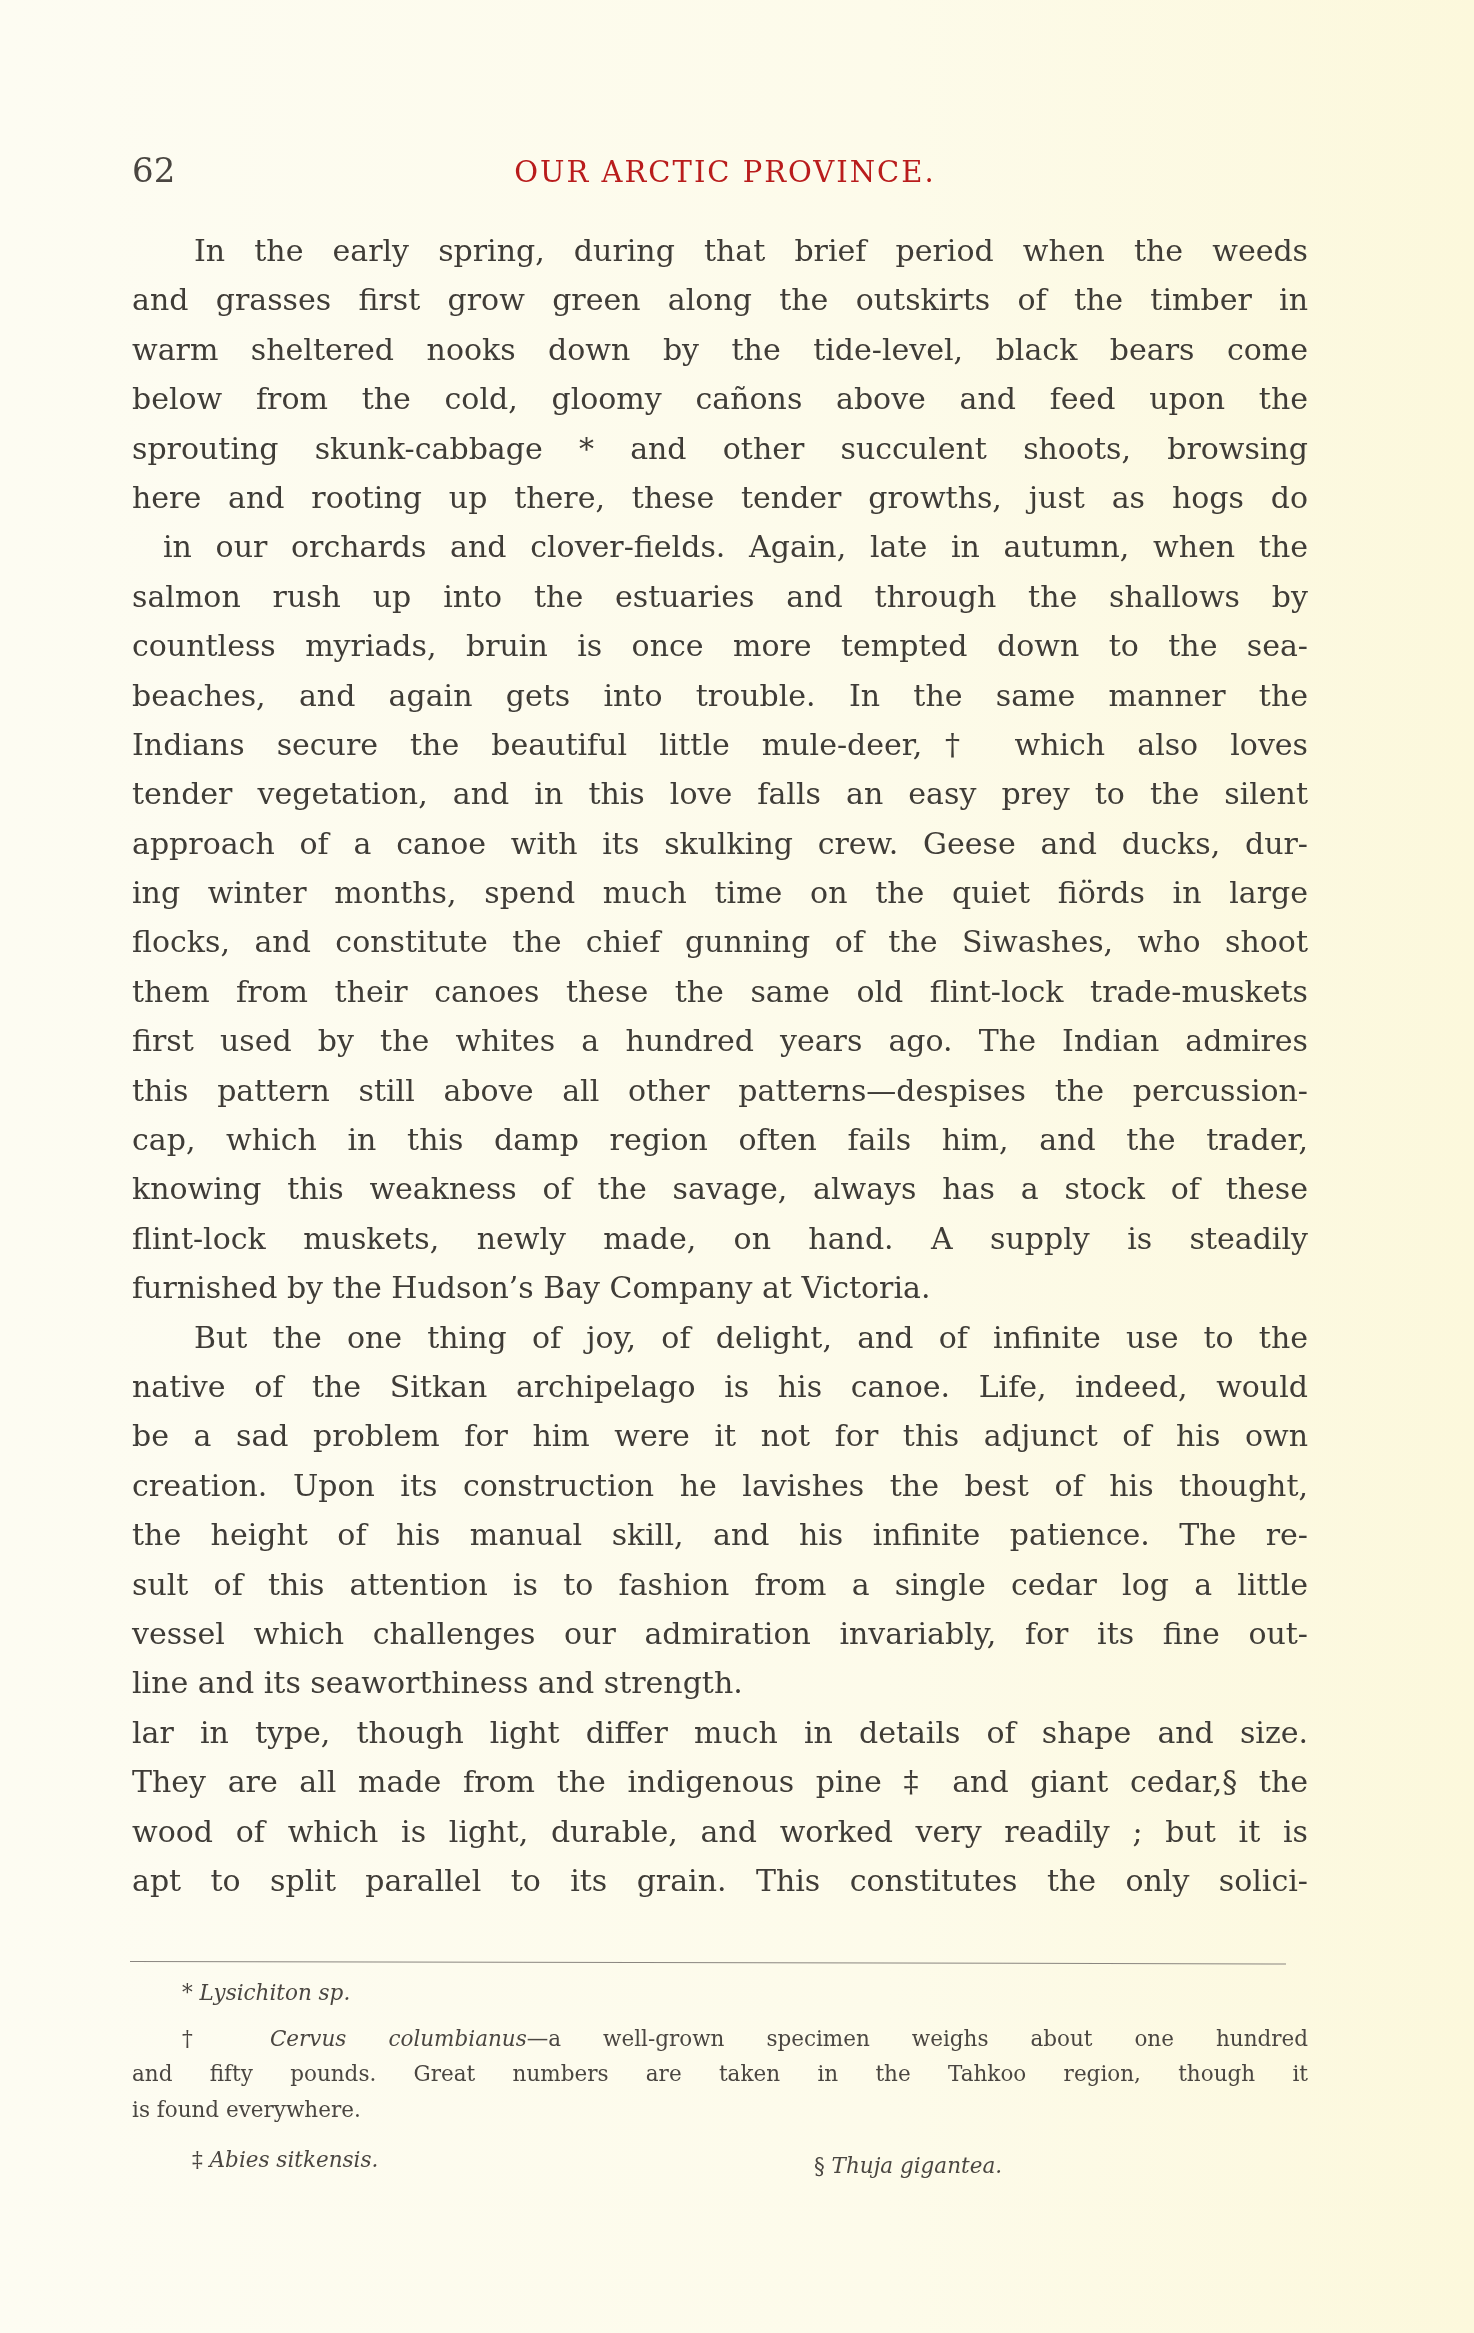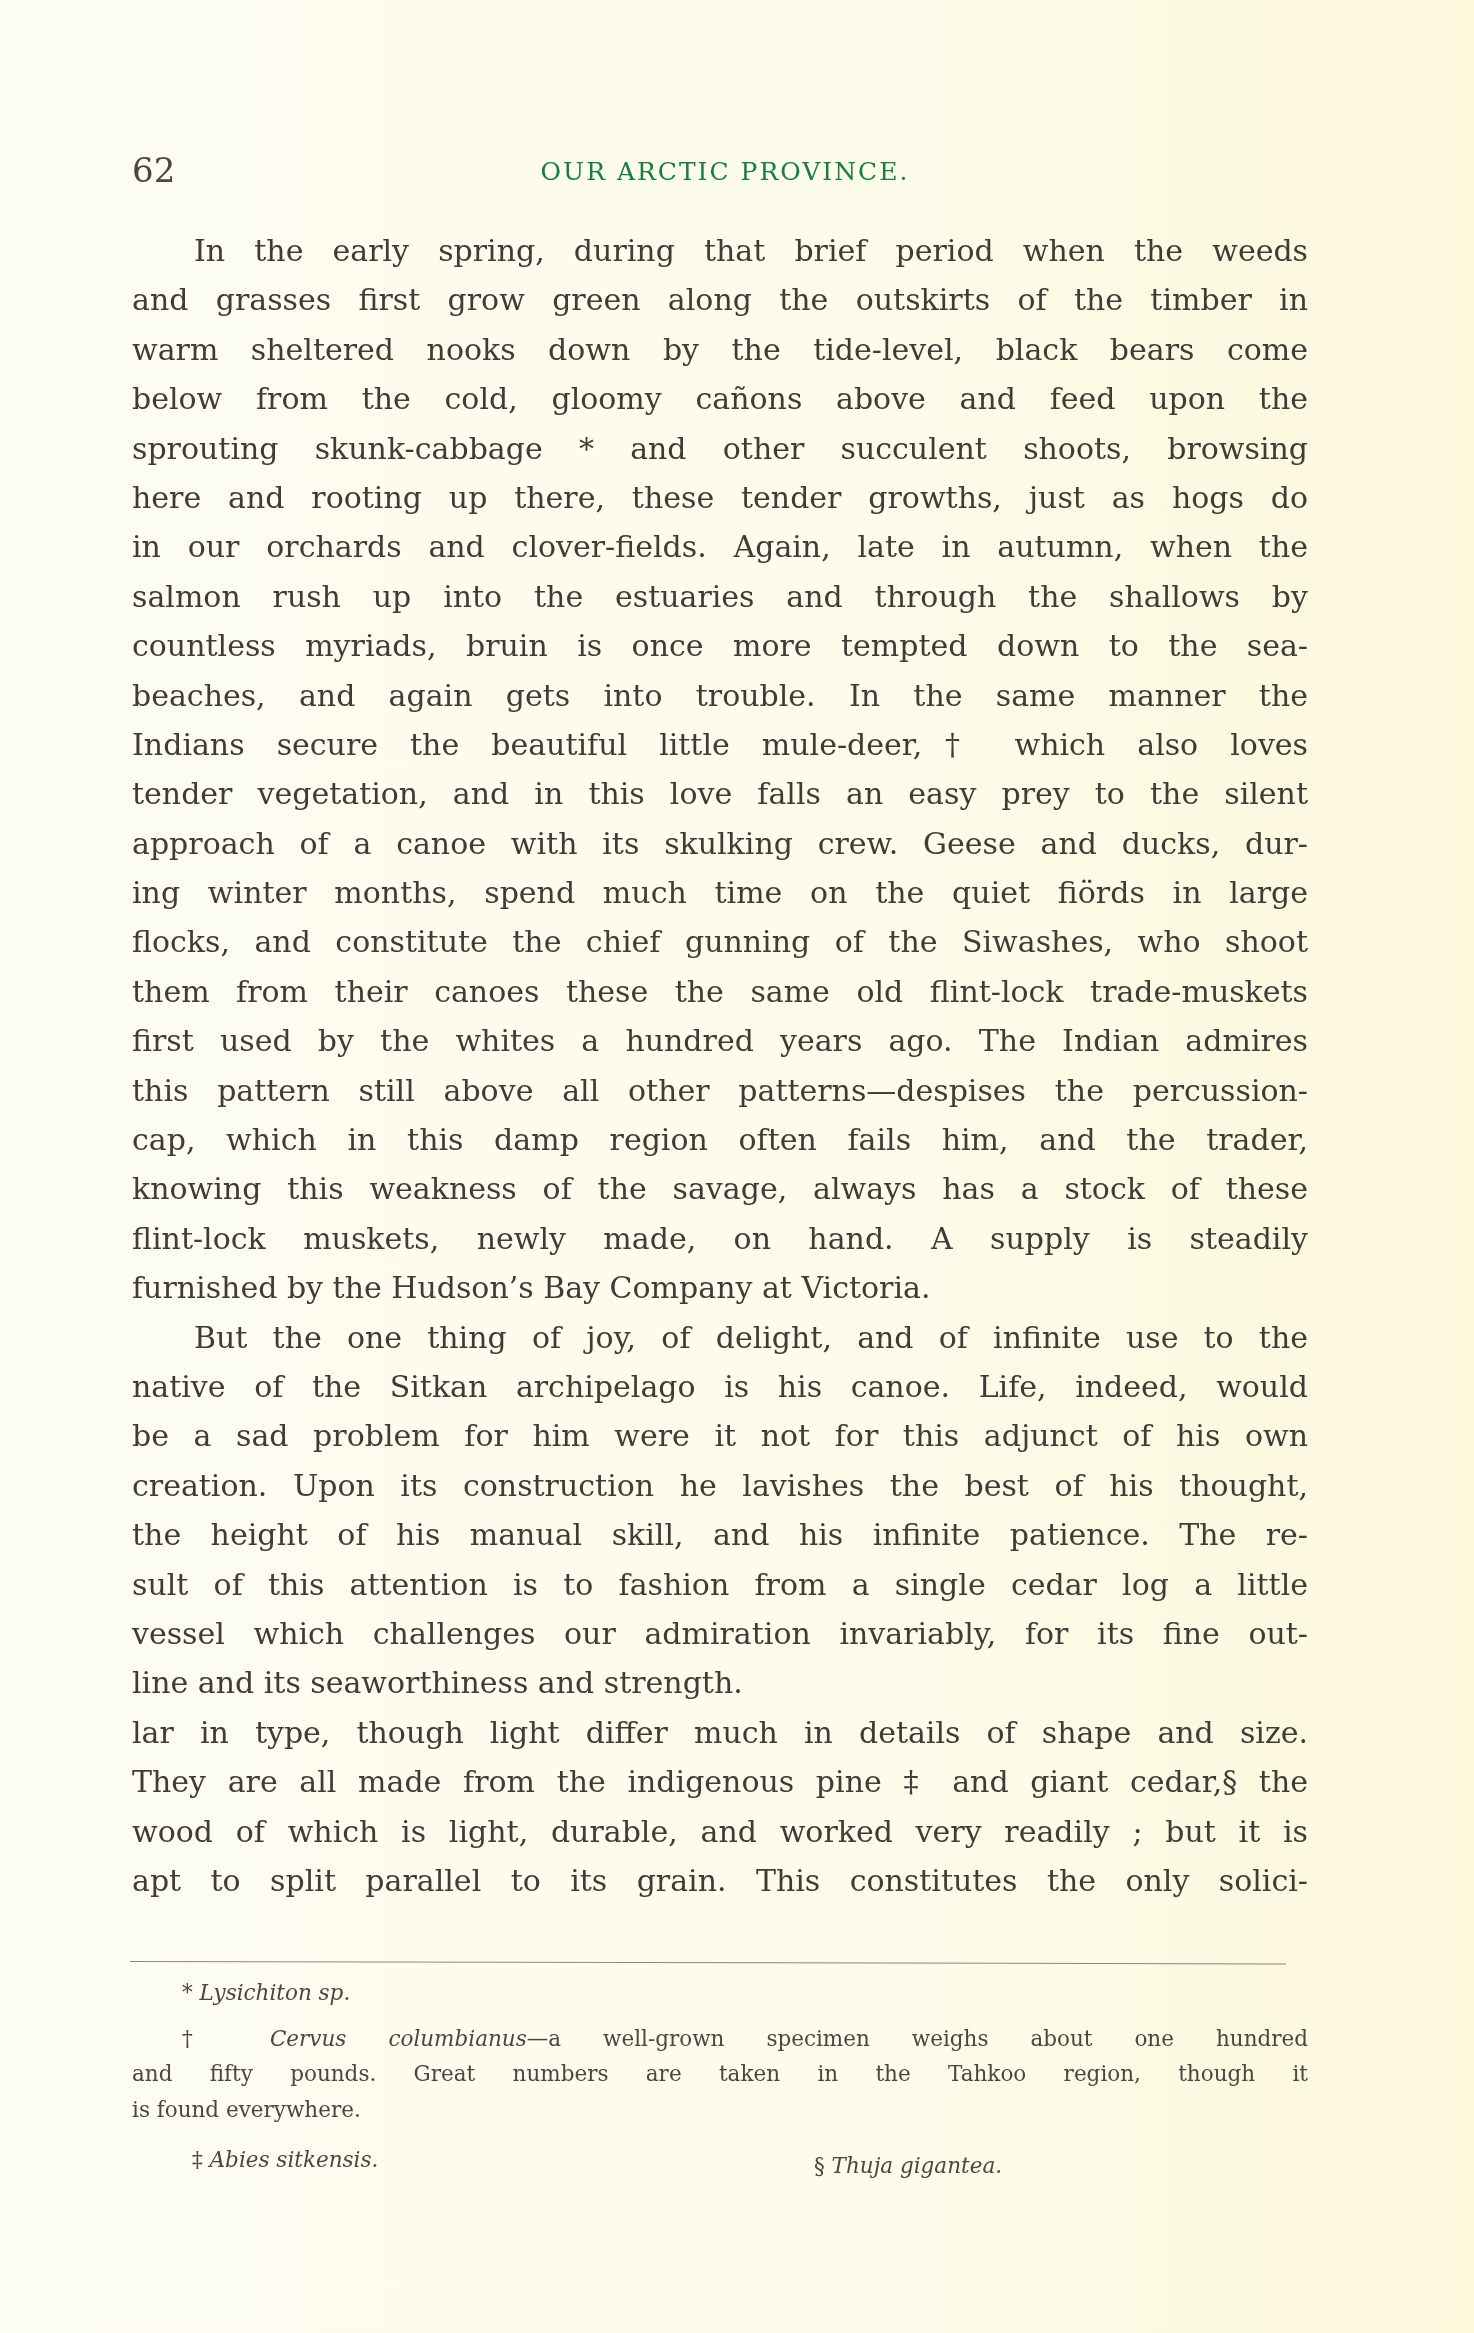--- a/index.html
+++ b/index.html
@@ -6,21 +6,21 @@
   body {
     width: 1474px; height: 2333px; overflow: hidden;
     background: linear-gradient(90deg, #fdfcf2 0%, #fdfbea 60%, #fcf8dc 100%);
     font-family: "DejaVu Serif", "Liberation Serif", serif;
     color: #3a3733;
     position: relative;
   }
   .running-head { position: absolute; top: 150px; left: 132px; width: 1176px; height: 40px; }
   .page-number { position: absolute; left: 0; top: 0; font-size: 34px; line-height: 40px; color: #4a4641; }
   .running-title { position: absolute; left: 0; right: 0; top: 2px; text-align: center;
-    font-size: 25px; letter-spacing: 2px; line-height: 40px; color: #15803d; padding-left: 10px; }
+    font-size: 29px; letter-spacing: 2px; line-height: 40px; color: #b91c1c; padding-left: 10px; }
 
   .body-text { position: absolute; top: 226px; left: 132px; width: 1176px; }
   .line { display: block; height: 49.4px; line-height: 49.4px; font-size: 30px;
     text-align: justify; text-align-last: justify; white-space: nowrap; overflow: visible;
     color: #3f3c37; }
   .line.indent { padding-left: 62px; }
   .line.last { text-align-last: left; }
 
   .footnote-rule { position: absolute; top: 1961px; left: 130px; width: 1156px; height: 0;
     border-top: 1.6px solid #8a8680; transform: rotate(0.12deg); transform-origin: left; }
@@ -44,21 +44,21 @@
   <span class="running-title">OUR ARCTIC PROVINCE.</span>
 </div>
 
 <div class="body-text" id="body-text">
     <span class="line indent" style="display: block;">In the early spring, during that brief period when the weeds</span>
     <span class="line" style="display: block;">and grasses first grow green along the outskirts of the timber in</span>
     <span class="line" style="display: block;">warm sheltered nooks down by the tide-level, black bears come</span>
     <span class="line" style="display: block;">below from the cold, gloomy cañons above and feed upon the</span>
     <span class="line" style="display: block;">sprouting skunk-cabbage * and other succulent shoots, browsing</span>
     <span class="line" style="display: block;">here and rooting up there, these tender growths, just as hogs do</span>
-    <span class="line" style="display: block;">in our orchards and clover-fields. Again, late in autumn, when the</span>
+    <span class="line" style="display: block; margin-left: 31px;">in our orchards and clover-fields. Again, late in autumn, when the</span>
     <span class="line" style="display: block;">salmon rush up into the estuaries and through the shallows by</span>
     <span class="line" style="display: block;">countless myriads, bruin is once more tempted down to the sea-</span>
     <span class="line" style="display: block;">beaches, and again gets into trouble. In the same manner the</span>
     <span class="line" style="display: block;">Indians secure the beautiful little mule-deer,† which also loves</span>
     <span class="line" style="display: block;">tender vegetation, and in this love falls an easy prey to the silent</span>
     <span class="line" style="display: block;">approach of a canoe with its skulking crew. Geese and ducks, dur-</span>
     <span class="line" style="display: block;">ing winter months, spend much time on the quiet fiörds in large</span>
     <span class="line" style="display: block;">flocks, and constitute the chief gunning of the Siwashes, who shoot</span>
     <span class="line" style="display: block;">them from their canoes these the same old flint-lock trade-muskets</span>
     <span class="line" style="display: block;">first used by the whites a hundred years ago. The Indian admires</span>

